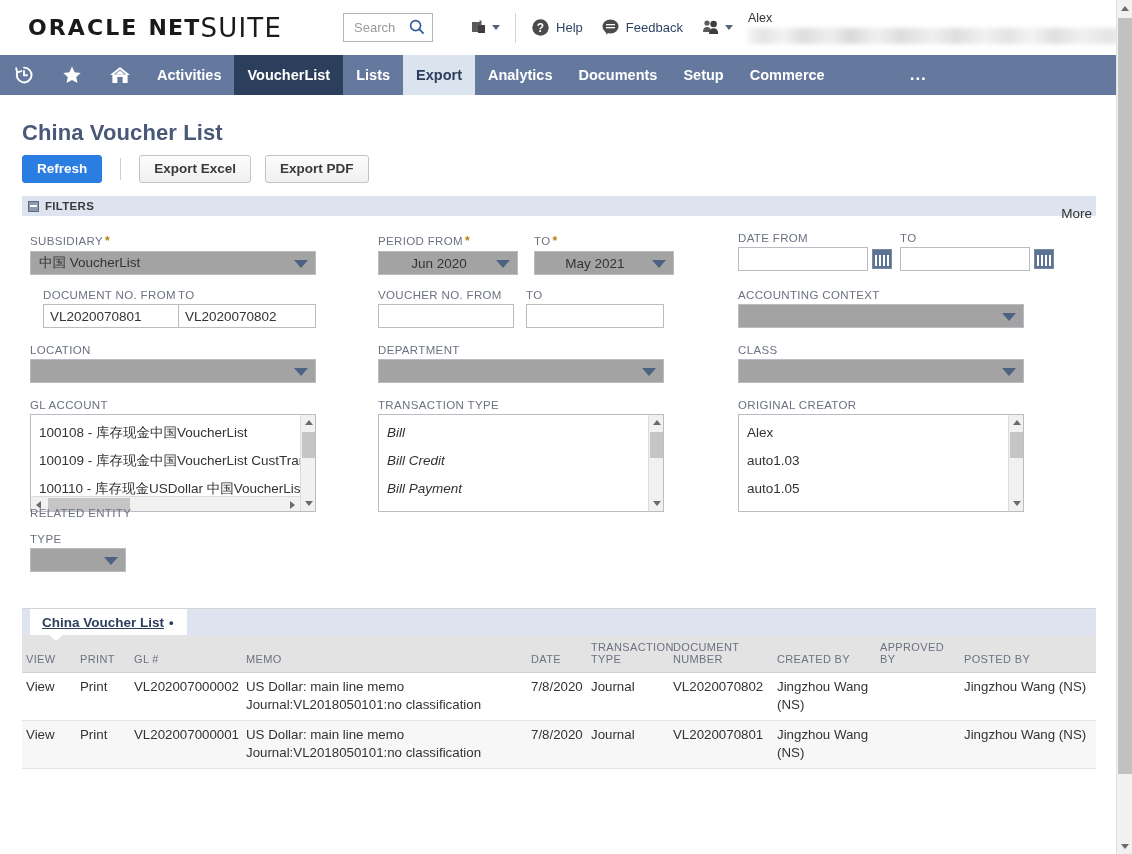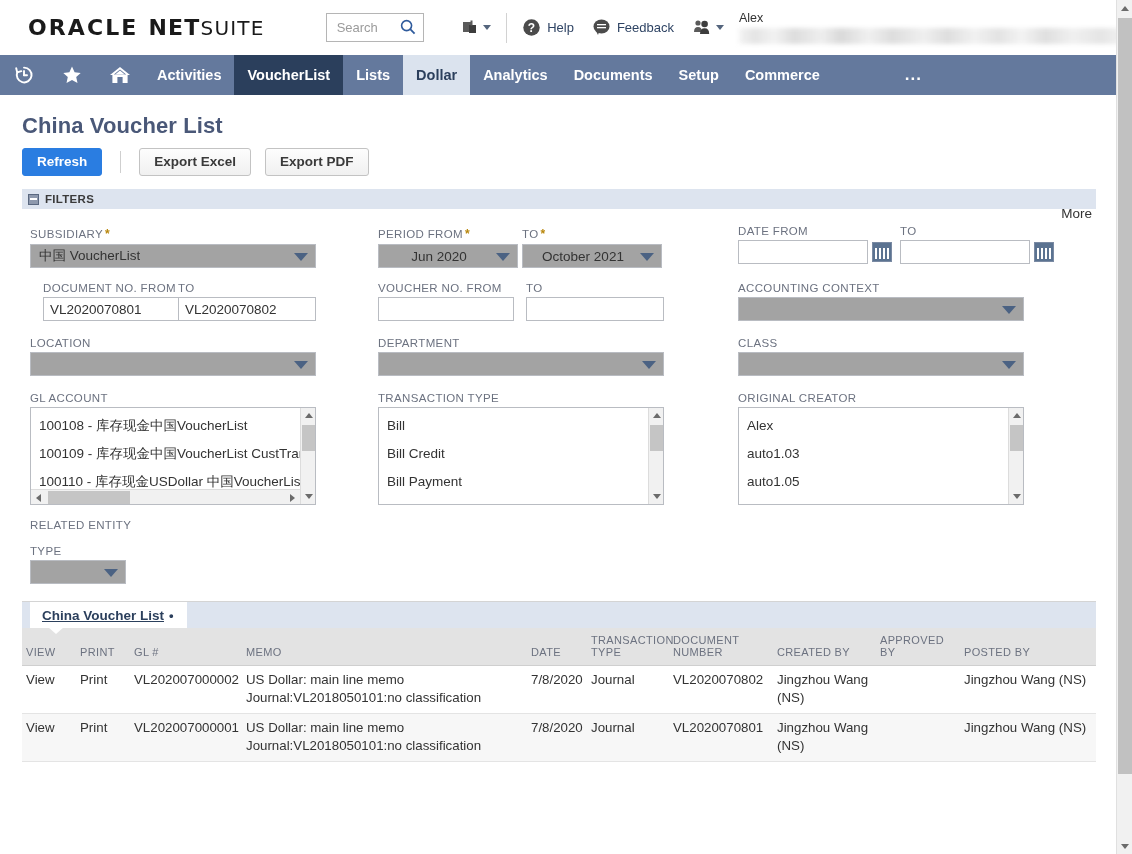--- a/index.html
+++ b/index.html
@@ -30,21 +30,21 @@
   .logo {
     display: flex; align-items: center;
     font-size: 23px;
     letter-spacing: 0.5px;
     color: #1a1a1a;
     font-weight: 400;
     font-family: "DejaVu Sans", sans-serif;
   }
   .logo .oracle { font-weight: 700; letter-spacing: 2.1px; font-size: 22px;}
   .logo .net { font-weight: 700; letter-spacing: 1.2px; font-size: 22px; margin-left: 10px;}
-  .logo .suite { font-weight: 400; letter-spacing: 1.2px; font-size: 20px;}
+  .logo .suite { font-weight: 400; letter-spacing: 1.2px; font-size: 26px;}
 
   .search-box {
     margin-left: 61px;
     width: 108px;
     height: 29px;
     border: 1px solid #b5b5b5;
     background: #fff;
     display: flex; align-items: center;
     padding: 0 6px 0 8px;
     position: relative;
@@ -146,21 +146,21 @@
     display:flex; align-items:center;
     margin-left: 58px;
     font-size: 17px;
     font-weight: bold;
     letter-spacing: 1px;
     padding: 0 14px;
     cursor: pointer;
   }
 
   
-  .page-wrap { padding: 4px 0 0 0; position: relative; }
+  .page-wrap { padding: 11px 0 0 0; position: relative; }
   .page-title {
     font-size: 22px;
     font-weight: bold;
     color: #4a5878;
     padding: 14px 0 0 22px;
     letter-spacing: 0.1px;
   }
   .more-link {
     position: absolute;
     right: 40px; top: 111px;
@@ -508,21 +508,21 @@
       <svg width="24" height="22" viewBox="0 0 24 22">
         <path d="M12 3 L22 11 L19.6 11 L19.6 19 L4.4 19 L4.4 11 L2 11 Z" fill="#ffffff"></path>
         <rect x="9.4" y="13" width="5.2" height="6" fill="#64799d"></rect>
         <path d="M12 5.4 L18.2 10.6 L5.8 10.6 Z" fill="#64799d"></path>
         <path d="M12 6.6 L16.8 10.6 L7.2 10.6 Z" fill="#ffffff"></path>
       </svg>
     </div>
     <div class="nav-item">Activities</div>
     <div class="nav-item active">VoucherList</div>
     <div class="nav-item">Lists</div>
-    <div class="nav-item current">Dollar</div>
+    <div class="nav-item current">Export</div>
     <div class="nav-item">Analytics</div>
     <div class="nav-item">Documents</div>
     <div class="nav-item">Setup</div>
     <div class="nav-item">Commerce</div>
     <div class="nav-dots">...</div>
   </div>
 
   <div class="page-wrap">
     <div class="page-title">China Voucher List</div>
     <div class="more-link">More</div>
@@ -557,26 +557,26 @@
         <div class="fld" style="left:356px; top:18px; width:140px;">
           <div class="fld-label">
             <span>PERIOD FROM</span><span class="req">*</span>
           </div>
           <div class="sel" style="width:140px;">
             <span class="sel-val center">Jun 2020</span>
             <span class="caret"></span>
           </div>
         </div>
 
-        <div class="fld" style="left:500px; top:18px; width:140px;">
+        <div class="fld" style="left:512px; top:18px; width:140px;">
           <div class="fld-label">
             <span>TO</span><span class="req">*</span>
           </div>
           <div class="sel" style="width:140px;">
-            <span class="sel-val center">October 2021</span>
+            <span class="sel-val center">May 2021</span>
             <span class="caret"></span>
           </div>
         </div>
 
         <div class="fld" style="left:716px; top:16px;">
           <div class="fld-label">DATE FROM</div>
           <div style="display:flex;align-items:center;">
             <input class="inp" style="width: 130px;" value="">
             <span class="datebtn"></span>
           </div>
@@ -666,21 +666,21 @@
               <div class="hthumb"></div>
               <div class="rt">
                   <span class="tri-rt"></span>
                 </div>
             </div>
           </div>
         </div>
 
         <div class="fld" style="left:356px; top:183px;">
           <div class="fld-label">TRANSACTION TYPE</div>
-          <div class="lst" style="width:286px;">
+          <div class="lst" style="width:286px;font-style:italic;">
             <div class="lst-inner">
               <div class="lst-item">Bill</div>
               <div class="lst-item">Bill Credit</div>
               <div class="lst-item">Bill Payment</div>
               <div class="lst-item">Cash Refund</div>
             </div>
             <div class="vscroll">
               <div class="up">
                   <span class="tri-up"></span>
                 </div>
@@ -706,21 +706,21 @@
                   <span class="tri-up"></span>
                 </div>
               <div class="vthumb"></div>
               <div class="dn">
                   <span class="tri-dn"></span>
                 </div>
             </div>
           </div>
         </div>
 
-        <div class="fld" style="left:8px; top:310px;">
+        <div class="fld" style="left:8px; top:291px;">
           <div class="fld-label" style="margin-bottom:14px;">RELATED ENTITY</div>
           <div class="fld-label">TYPE</div>
           <div class="sel" style="width:96px;">
             <span class="sel-val"></span>
             <span class="caret"></span>
           </div>
         </div>
 
       </div>
     </div>

